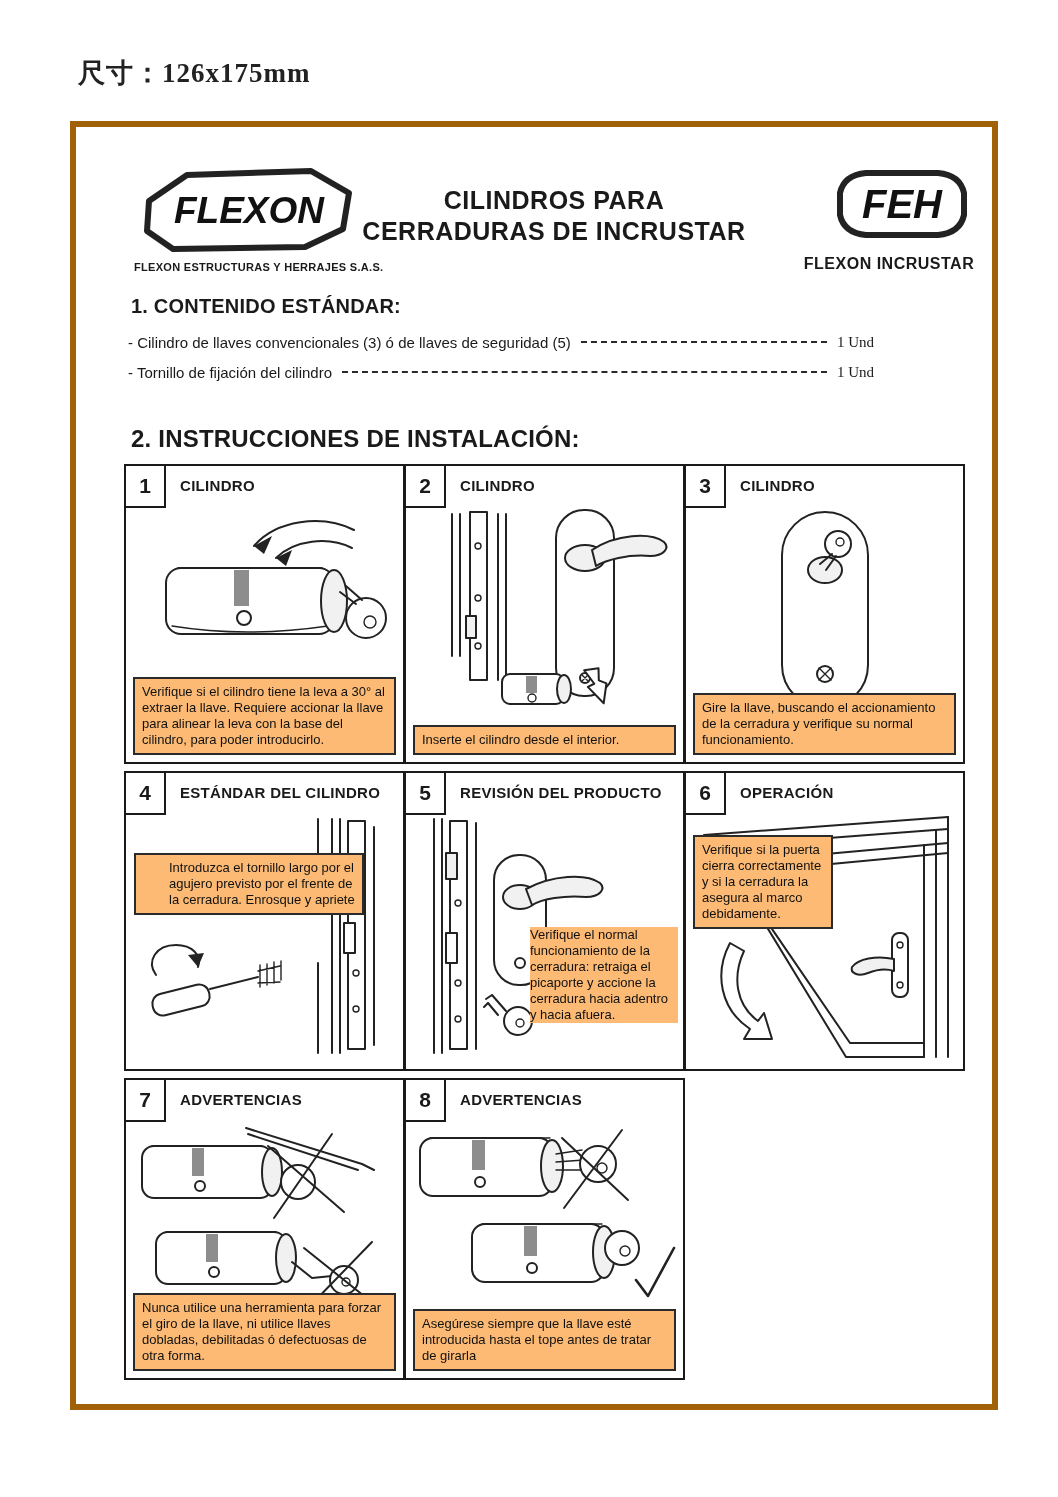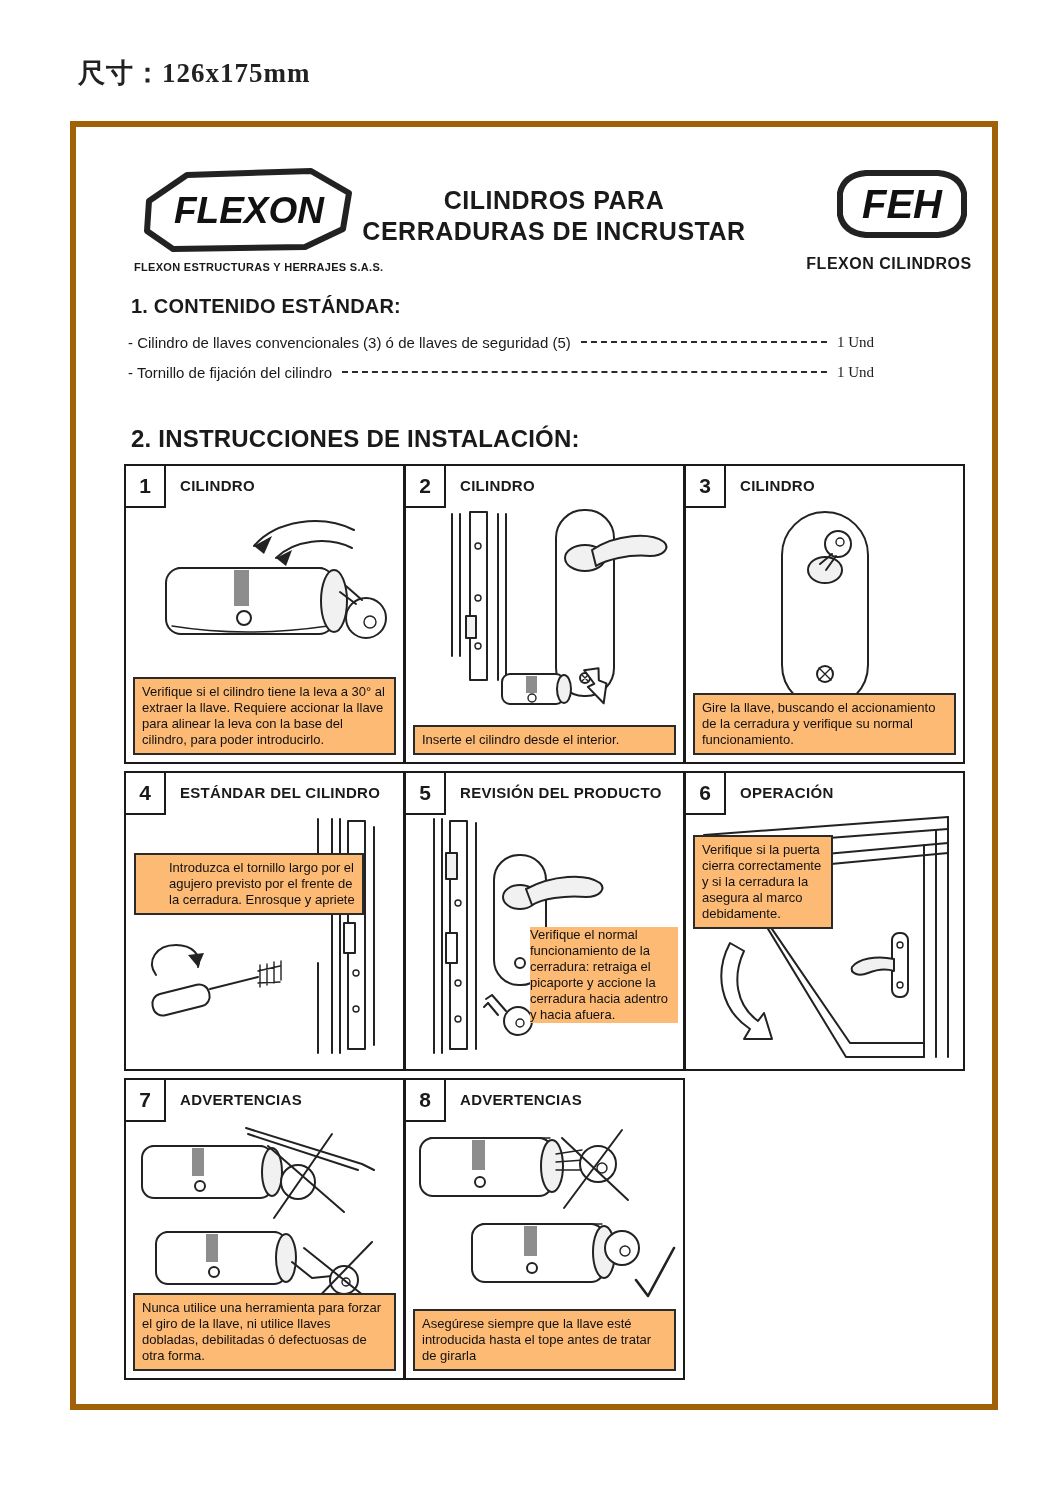--- a/index.html
+++ b/index.html
@@ -77,21 +77,21 @@
   <div class="doc-title">
     <div>CILINDROS PARA</div>
     <div>CERRADURAS DE INCRUSTAR</div>
   </div>
 
   <div class="brand-right">
     <svg width="140" height="74" viewBox="0 0 140 74" style="margin-left:25px;">
       <path d="M34,6 L106,6 Q128,8 132,26 L132,48 Q128,66 106,68 L34,68 Q12,66 8,48 L8,26 Q12,8 34,6 Z" class="line" style="stroke-width:6"></path>
       <text x="70" y="51" text-anchor="middle" style="font-family:'Liberation Sans',sans-serif;font-weight:bold;font-style:italic;font-size:40px;fill:#111">FEH</text>
     </svg>
-    <div class="company">FLEXON CILINDROS</div>
+    <div class="company">FLEXON INCRUSTAR</div>
   </div>
 
   <div class="sec1-heading">1. CONTENIDO ESTÁNDAR:</div>
   <div class="contents-list">
     <div class="contents-row">
       <span>- Cilindro de llaves convencionales (3) ó de llaves de seguridad (5)</span>
       <span class="leader"></span>
       <span class="qty">1 Und</span>
     </div>
     <div class="contents-row">

